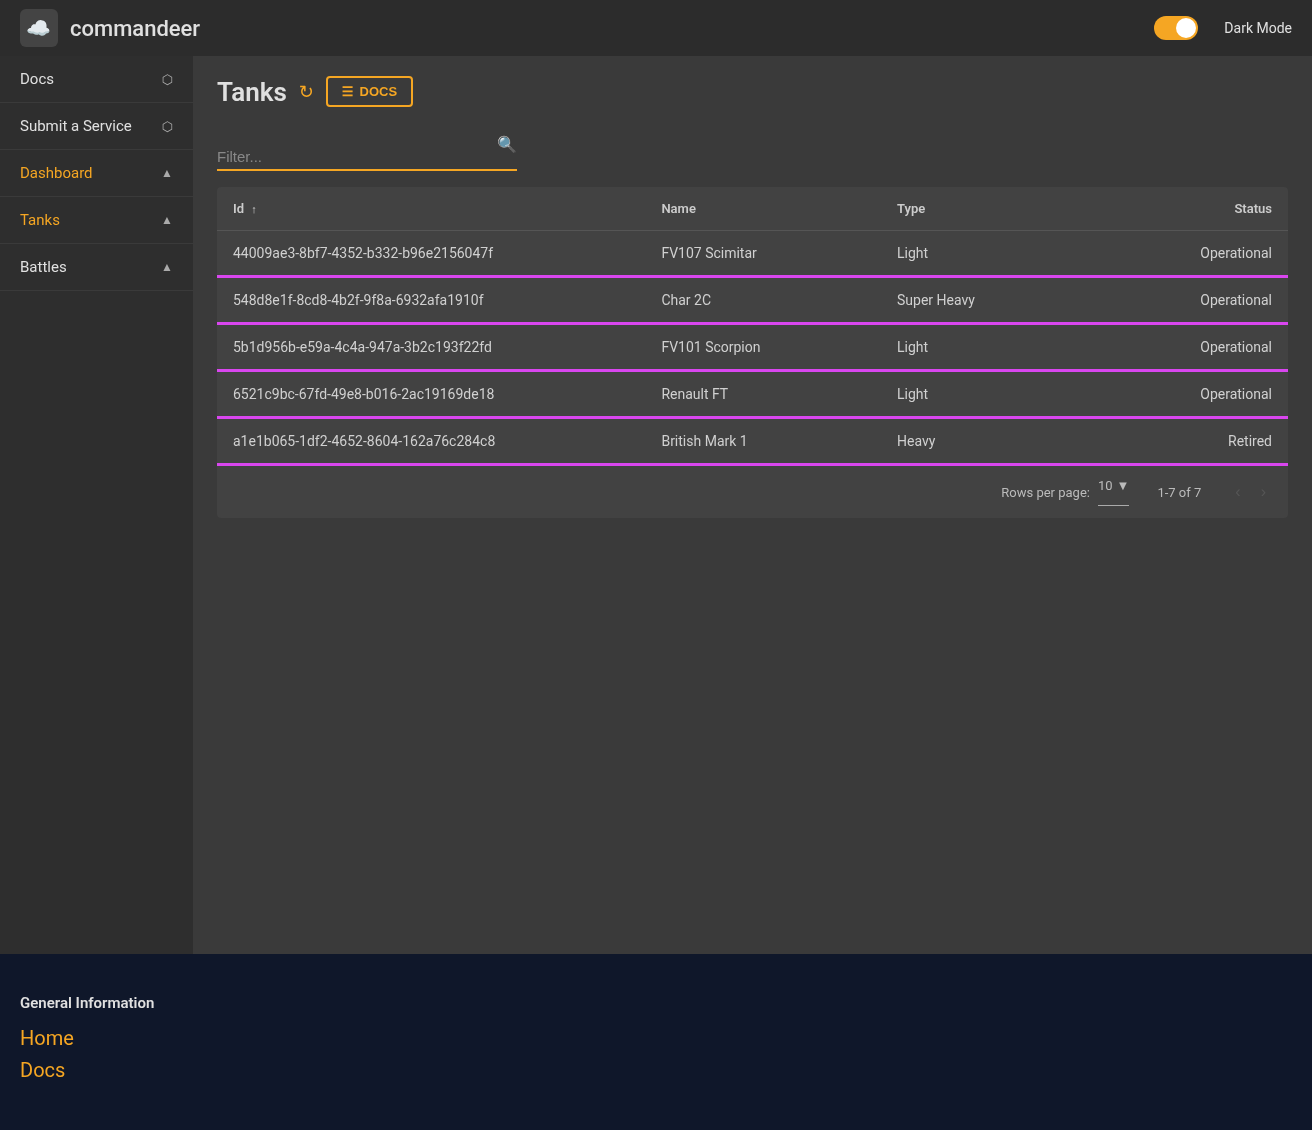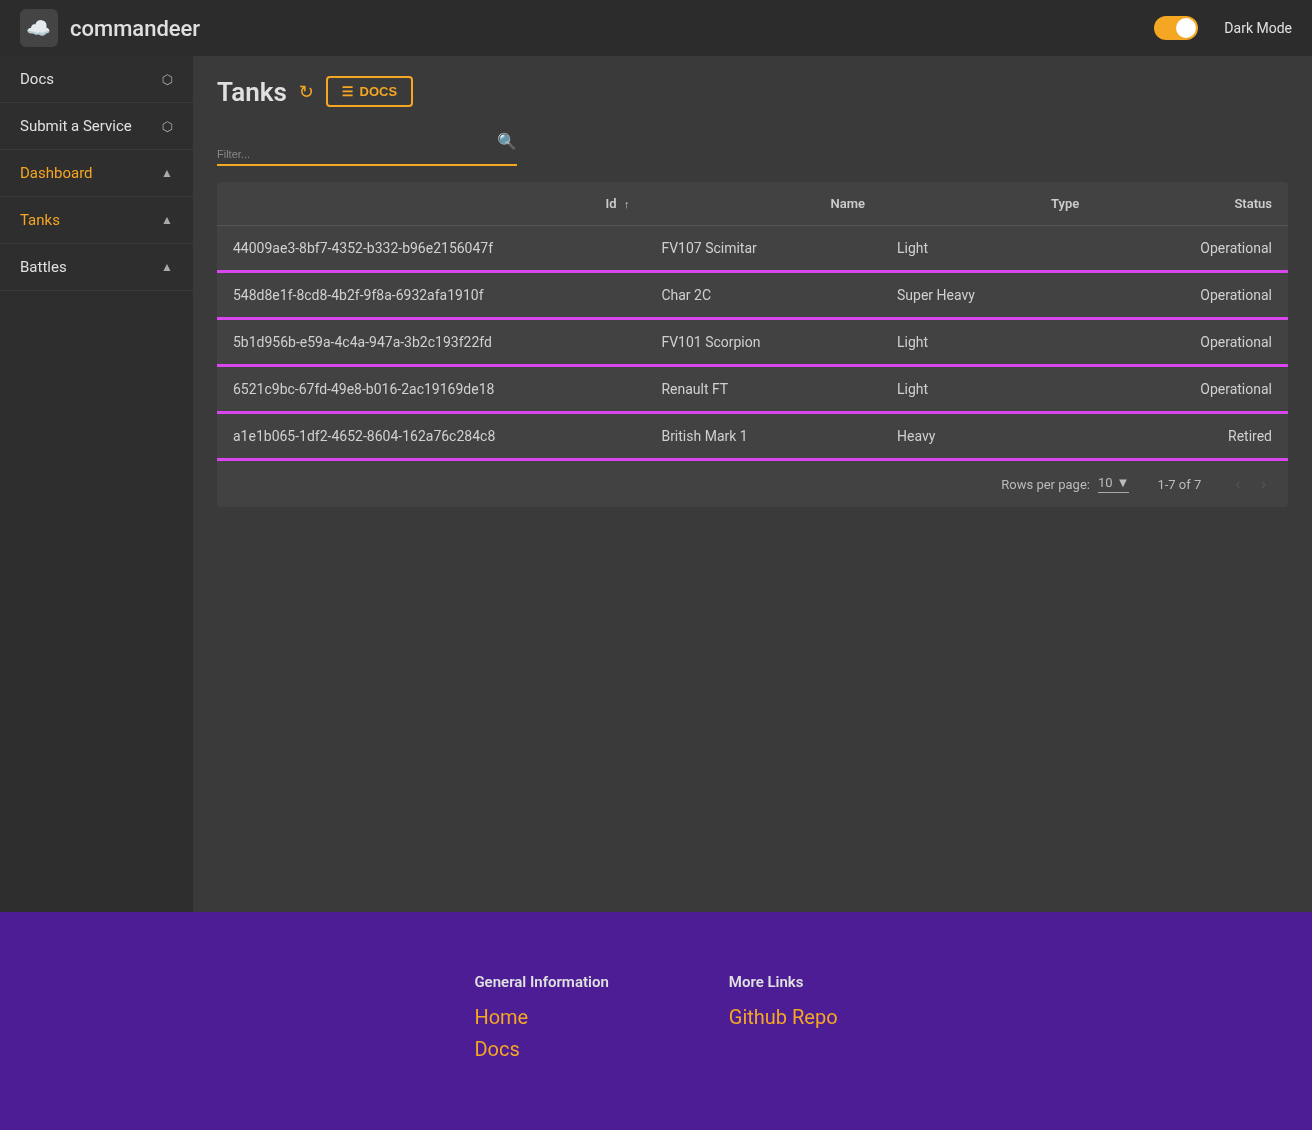--- a/index.html
+++ b/index.html
@@ -148,21 +148,21 @@
       align-items: center;
       margin-bottom: 16px;
       border-bottom: 2px solid #f5a623;
       width: 300px;
       padding-bottom: 4px;
     }
     .filter-input {
       background: none;
       border: none;
       color: #aaa;
-      font-size: 11px;
+      font-size: 15px;
       flex: 1;
       outline: none;
       margin-top: 25px;
     }
     .filter-input::placeholder {
       color: #888;
     }
     .search-icon {
       color: #aaa;
       font-size: 16px;
@@ -176,21 +176,21 @@
     }
     table {
       width: 100%;
       border-collapse: collapse;
     }
     thead tr {
       border-bottom: 1px solid #555;
     }
     thead th {
       padding: 14px 16px;
-      text-align: right;
+      text-align: left;
       font-size: 13px;
       font-weight: 600;
       color: #ccc;
     }
     .th-id {
       width: 40%;
     }
     .th-name {
       width: 22%;
     }
@@ -227,21 +227,21 @@
     .rows-per-page {
       display: flex;
       align-items: center;
       gap: 8px;
     }
     .rows-select {
       display: flex;
       align-items: center;
       gap: 4px;
       border-bottom: 1px solid #aaa;
-      padding-bottom: 2px;
+      padding-bottom: 12px;
       cursor: pointer;
     }
     .pagination-nav {
       display: flex;
       align-items: center;
       gap: 8px;
     }
     .nav-btn {
       background: none;
       border: none;
@@ -250,26 +250,27 @@
       font-size: 16px;
       padding: 2px 6px;
     }
     .nav-btn:disabled {
       color: #555;
       cursor: default;
     }
 
     
     .footer {
-      background-color: #4c1d95;
-      padding: 61px 20px;
+      background-color: #0f172a;
+      padding: 40px 20px;
       display: flex;
       justify-content: center;
       gap: 120px;
       flex-shrink: 0;
+      flex-direction: column;
     }
     .footer-section h3 {
       font-size: 15px;
       font-weight: 600;
       color: #e0e0e0;
       margin-bottom: 14px;
     }
     .footer-link {
       display: block;
       color: #f5a623;
@@ -401,17 +402,13 @@
     </div>
   </div>
 </div>
 
 <div class="footer">
   <div class="footer-section">
     <h3>General Information</h3>
     <a class="footer-link">Home</a>
     <a class="footer-link">Docs</a>
   </div>
-  <div class="footer-section">
-    <h3>More Links</h3>
-    <a class="footer-link">Github Repo</a>
-  </div>
 </div>
 
 </body></html>

